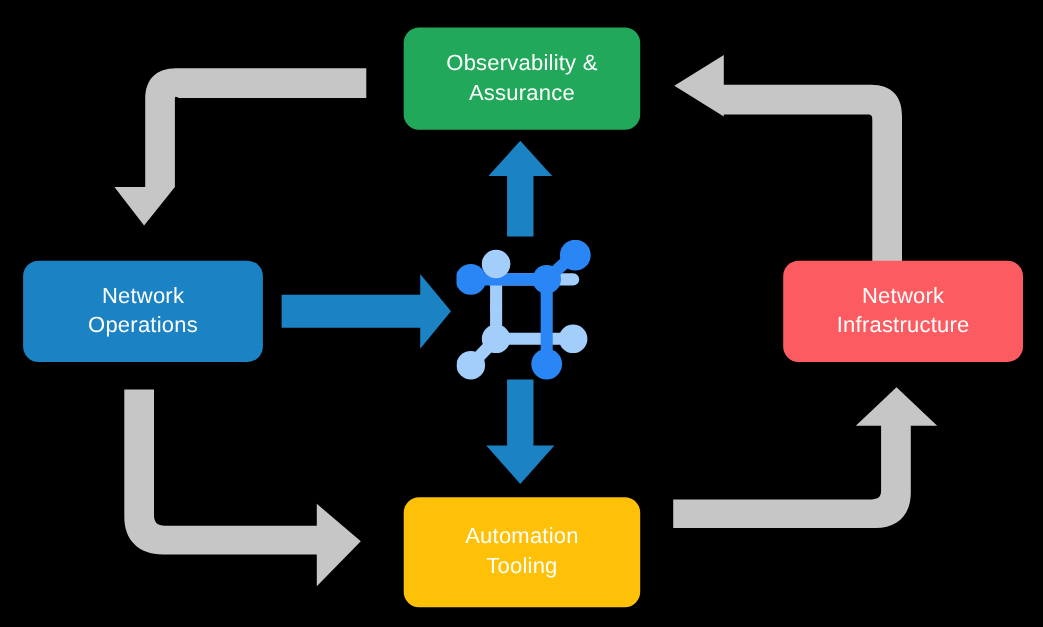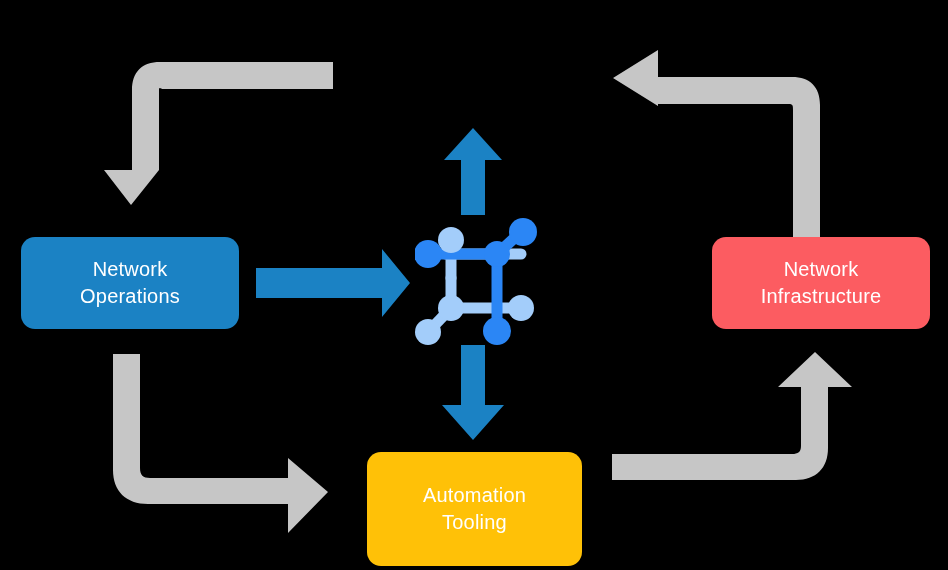--- a/index.html
+++ b/index.html
@@ -48,21 +48,21 @@
   #box-network-infrastructure {
     left: 712px;
     top: 237px;
     width: 218px;
     height: 92px;
   }
   #box-automation-tooling {
     left: 367px;
     top: 452px;
     width: 215px;
-    height: 114px;
+    height: 100px;
   }
   .arrow-layer {
     position: absolute;
     left: 0;
     top: 0;
     width: 948px;
     height: 570px;
   }
   .icon-center {
     position: absolute;
@@ -182,20 +182,24 @@
     </g>
 
     <g fill="#2B86F5">
       <circle cx="13" cy="36" r="14"></circle>
       <circle cx="82" cy="36" r="13"></circle>
       <circle cx="108" cy="14" r="14"></circle>
       <circle cx="82" cy="113" r="14"></circle>
     </g>
   </svg>
 
+  <div class="node-box" id="box-observability" style="background-color: rgb(34, 168, 90); color: rgb(255, 255, 255);">
+    <span>Observability &amp;
+Assurance</span>
+  </div>
 
   <div class="node-box" id="box-network-operations" style="background-color: rgb(27, 130, 196); color: rgb(255, 255, 255);">
     <span>Network
 Operations</span>
   </div>
 
   <div class="node-box" id="box-network-infrastructure" style="background-color: rgb(252, 92, 97); color: rgb(255, 255, 255);">
     <span>Network
 Infrastructure</span>
   </div>

